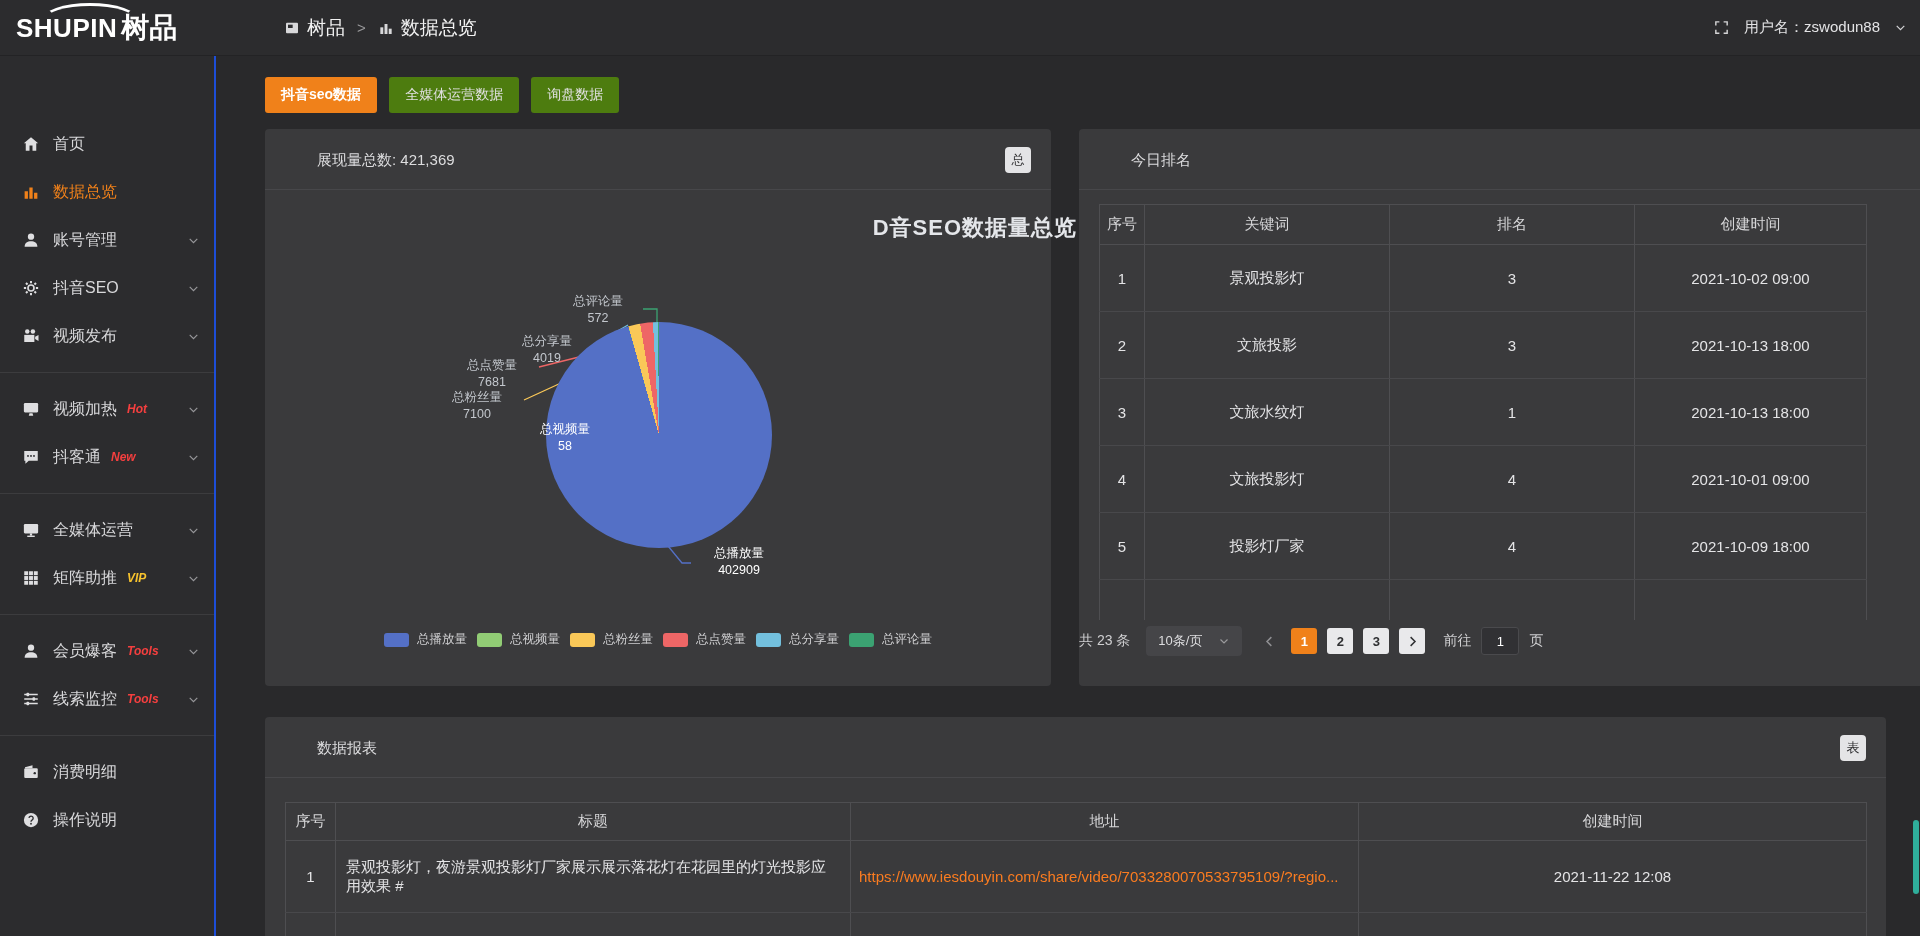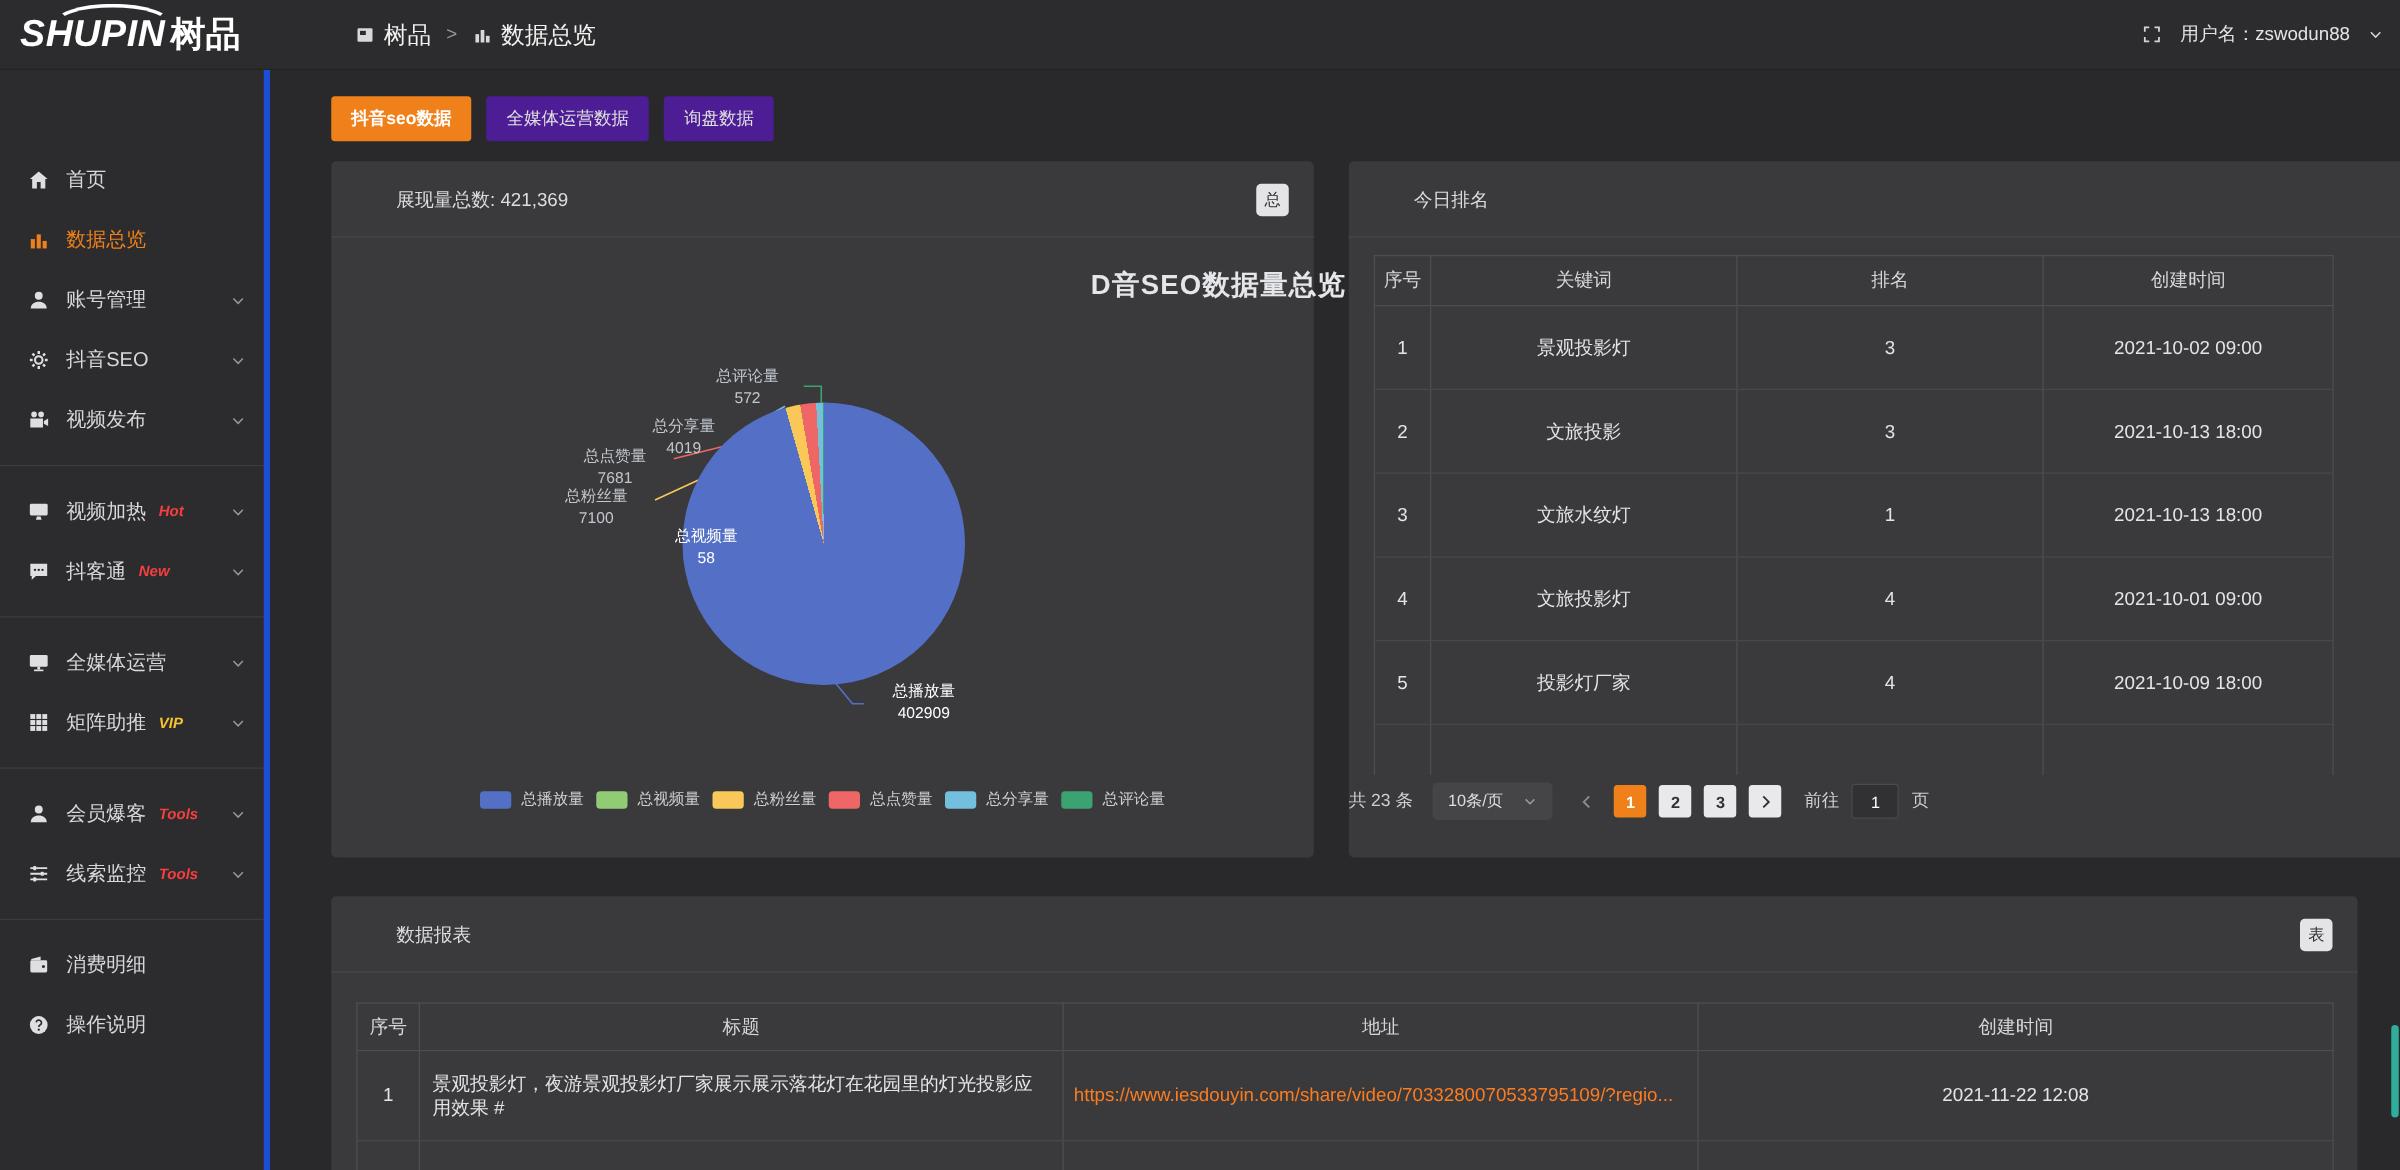--- a/index.html
+++ b/index.html
@@ -4,47 +4,47 @@
 <style>
   * { box-sizing: border-box; margin: 0; padding: 0; }
   html,body { width:1920px; height:936px; overflow:hidden; background:#28282a;
     font-family:"Liberation Sans","DejaVu Sans",sans-serif; -webkit-font-smoothing:antialiased; }
 
   
   .topbar { position:absolute; left:0; top:0; width:1920px; height:56px; background:#2c2c2e;
     display:flex; align-items:center; z-index:10; border-bottom:1px solid #232325;}
   .logo { position:relative; width:216px; height:56px; display:flex; align-items:center;
     padding-left:16px; color:#fff; cursor:pointer;}
-  .logo-en { font-size:30px; font-weight:800; letter-spacing:0.5px; line-height:1;font-style:italic; }
+  .logo-en { font-size:26px; font-weight:800; letter-spacing:0.5px; line-height:1; }
   .logo-cn { font-size:28px; font-weight:700; margin-left:4px; line-height:1;}
   .logo-arc { position:absolute; left:42px; top:3px; width:96px; height:34px;
     border:3px solid transparent; border-top-color:#fff; border-radius:50%; }
   .breadcrumb { display:flex; align-items:center; margin-left:68px; gap:12px; }
   .bc-item { display:flex; align-items:center; gap:7px; color:#f2f2f2; font-size:19px; cursor:pointer;}
   .bc-item .ic { color:#d8d8da; display:flex; }
   .bc-sep { color:#9a9a9c; font-size:15px; }
   .topbar-right { margin-left:auto; display:flex; align-items:center; gap:14px; padding-right:13px;
     color:#e3e3e5; font-size:15px; }
   .icon-btn { display:flex; color:#d5d5d7; cursor:pointer; }
 
   
   .sidebar { position:absolute; left:0; top:56px; width:216px; height:880px; background:#2c2c2e;
-    border-right:5px solid #1d4ed8; padding-top:64px; }
+    border-right:2px solid #1d4ed8; padding-top:64px; }
   .nav-item { height:48px; display:flex; align-items:center; padding:0 14px 0 22px;
     color:#d8d8da; font-size:16px; cursor:pointer; }
   .nav-icon { width:18px; height:18px; margin-right:13px; display:flex; align-items:center; color:#dfdfe1; }
   .nav-item.active, .nav-item.active .nav-icon { color:#f0811a; }
   .nav-badge { font-style:italic; font-weight:700; font-size:12px; margin-left:10px; }
   .nav-chevron { margin-left:auto; color:#97979a; display:flex; }
   .nav-divider { height:1px; background:#3c3c3e; margin:12px 0; }
 
   
   .content { position:absolute; left:216px; top:56px; width:1704px; height:880px; background:#29292b; }
   .tabs { position:absolute; left:49px; top:21px; display:flex; gap:12px; }
-  .tab { height:36px; padding:0 16px; display:flex; align-items:center; background:#4c1d95;
+  .tab { height:36px; padding:0 16px; display:flex; align-items:center; background:#4d7c0f;
     color:#e0e0e0; font-size:14px; border-radius:3px; cursor:pointer; }
   .tab.active { background:#f0811a; color:#fff; font-weight:700; }
 
   .panel { position:absolute; background:#3a3a3c; border-radius:4px; }
   .panel-hd { position:absolute; left:0; top:0; right:0; height:61px; border-bottom:1px solid #47474a; }
   .panel-title { position:absolute; left:20px; top:22px; font-size:15px; color:#dddddf;margin-left:32px; }
   .corner-btn { position:absolute; right:20px; top:18px; width:26px; height:26px; background:#e4e4e6;
     color:#2f2f31; border-radius:4px; font-size:13px; display:flex; align-items:center;
     justify-content:center; cursor:pointer; }
 

